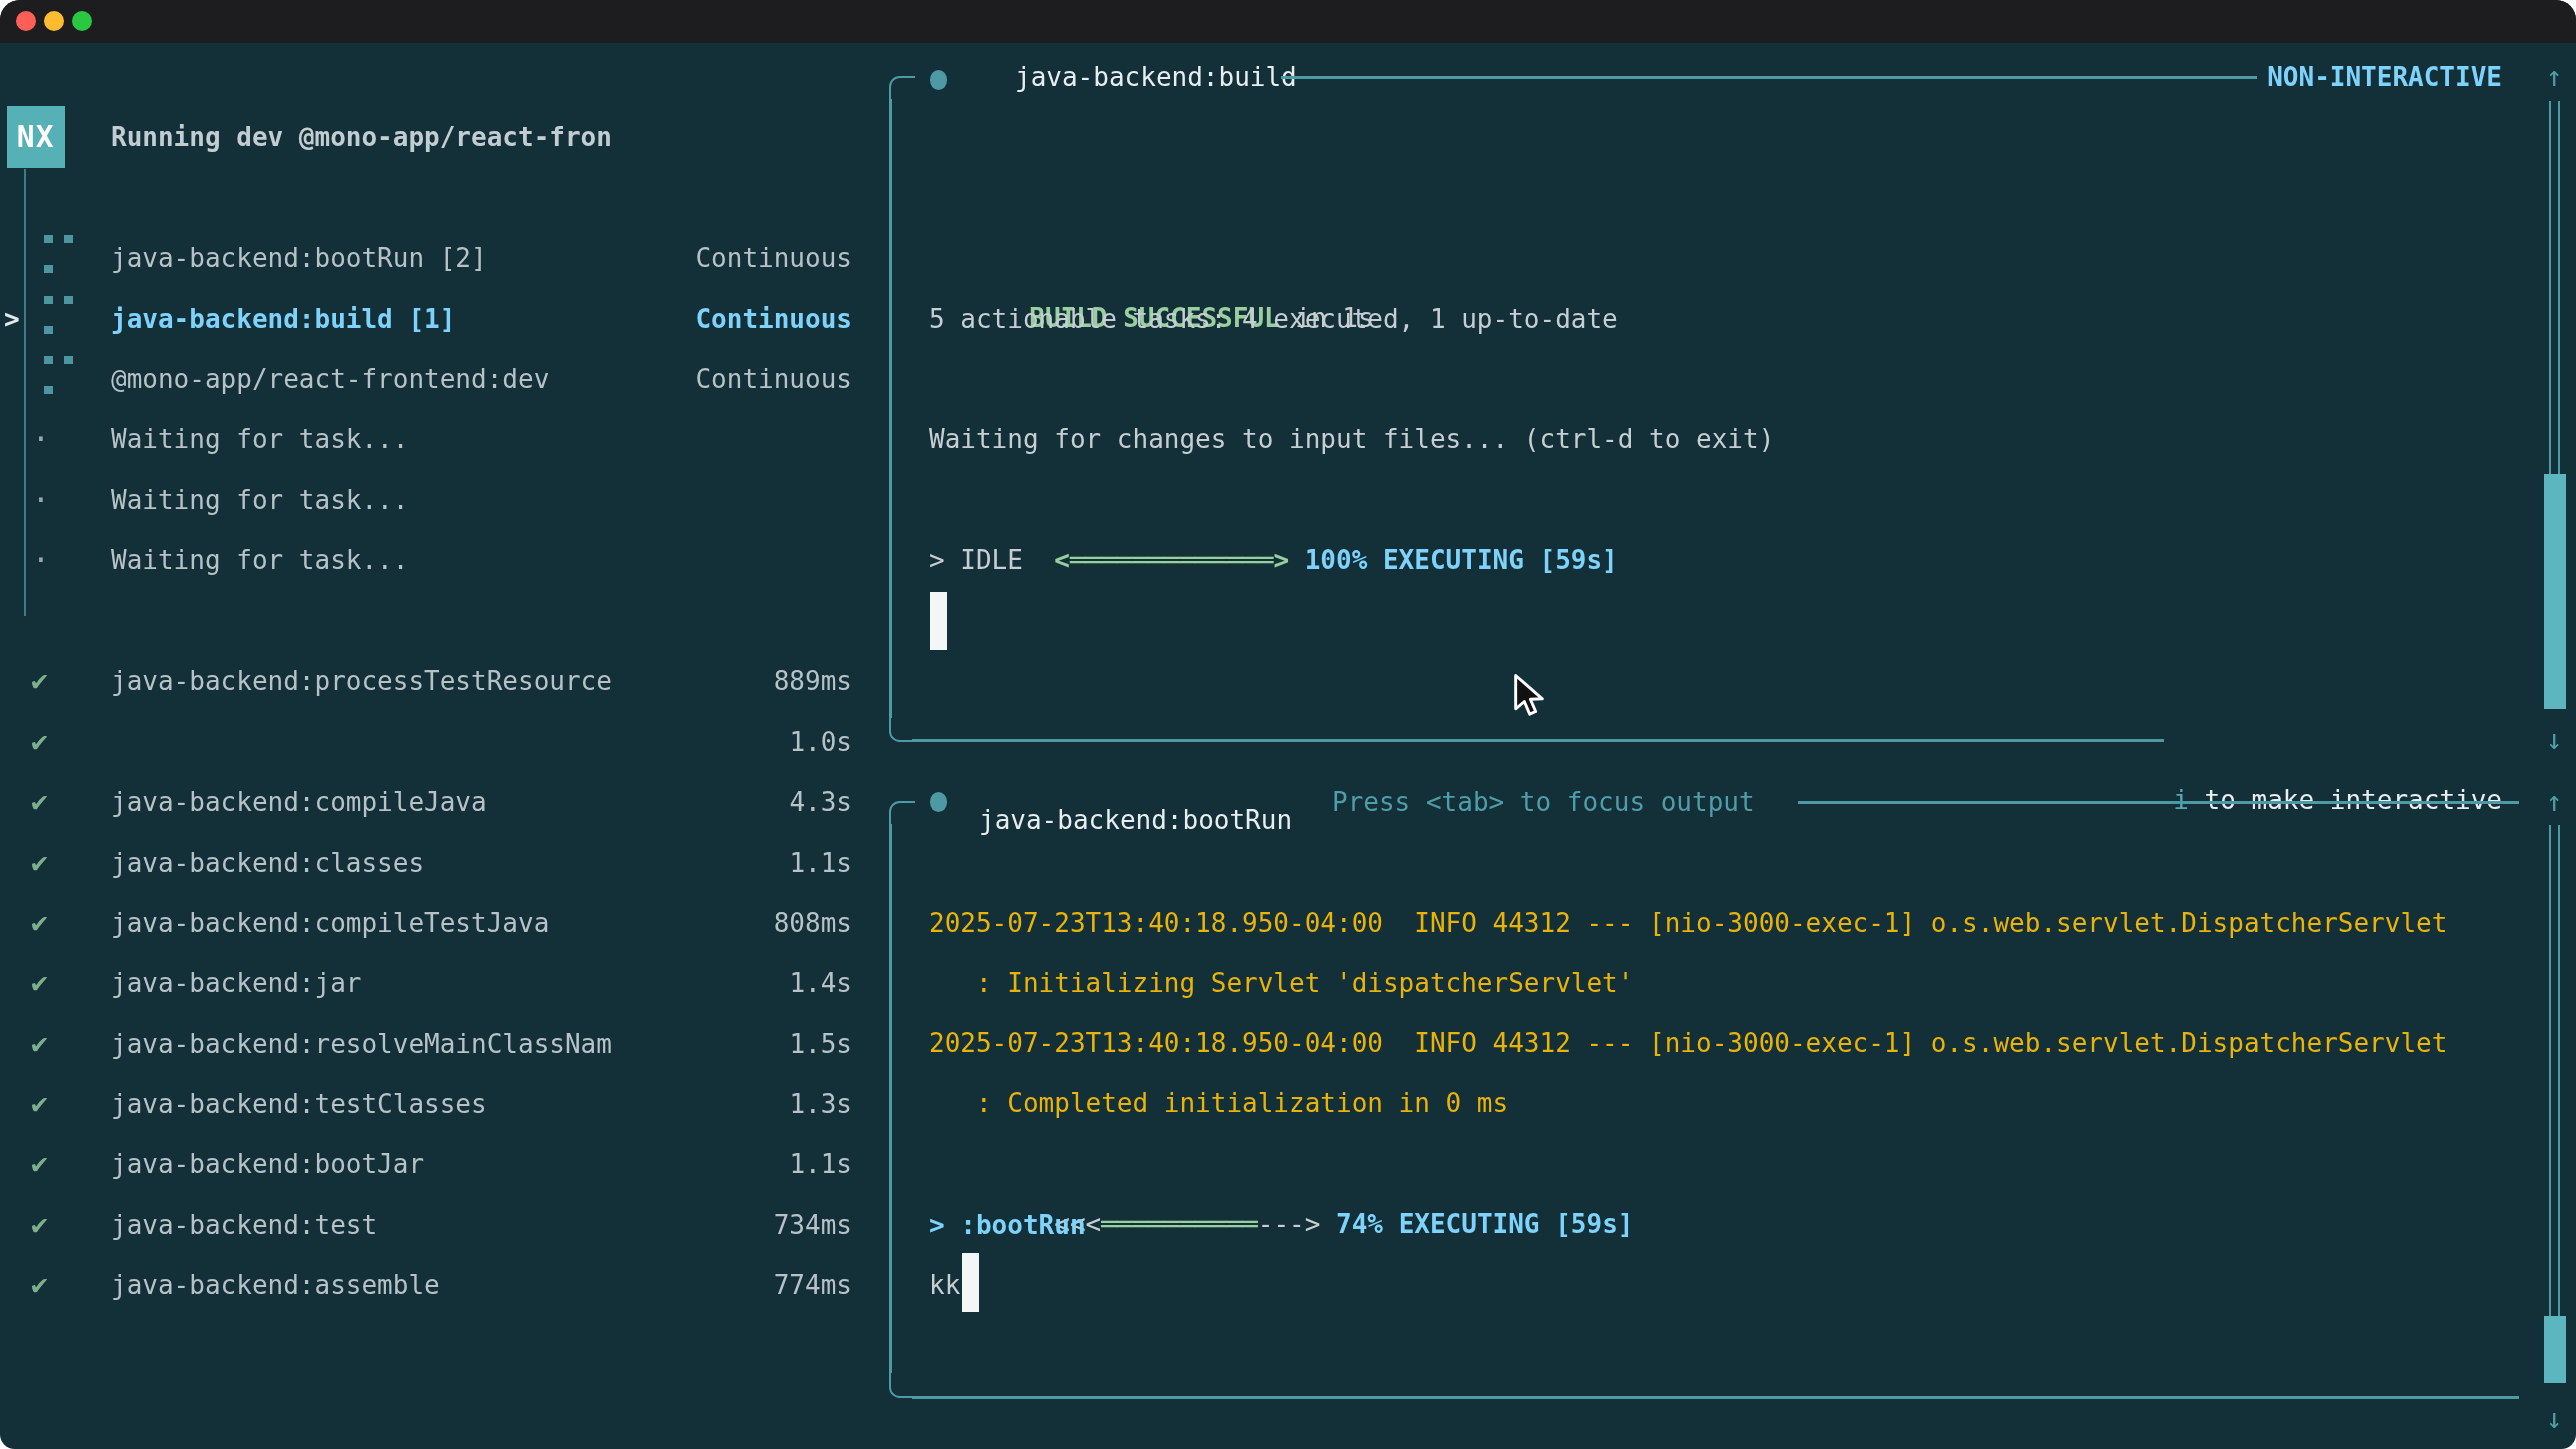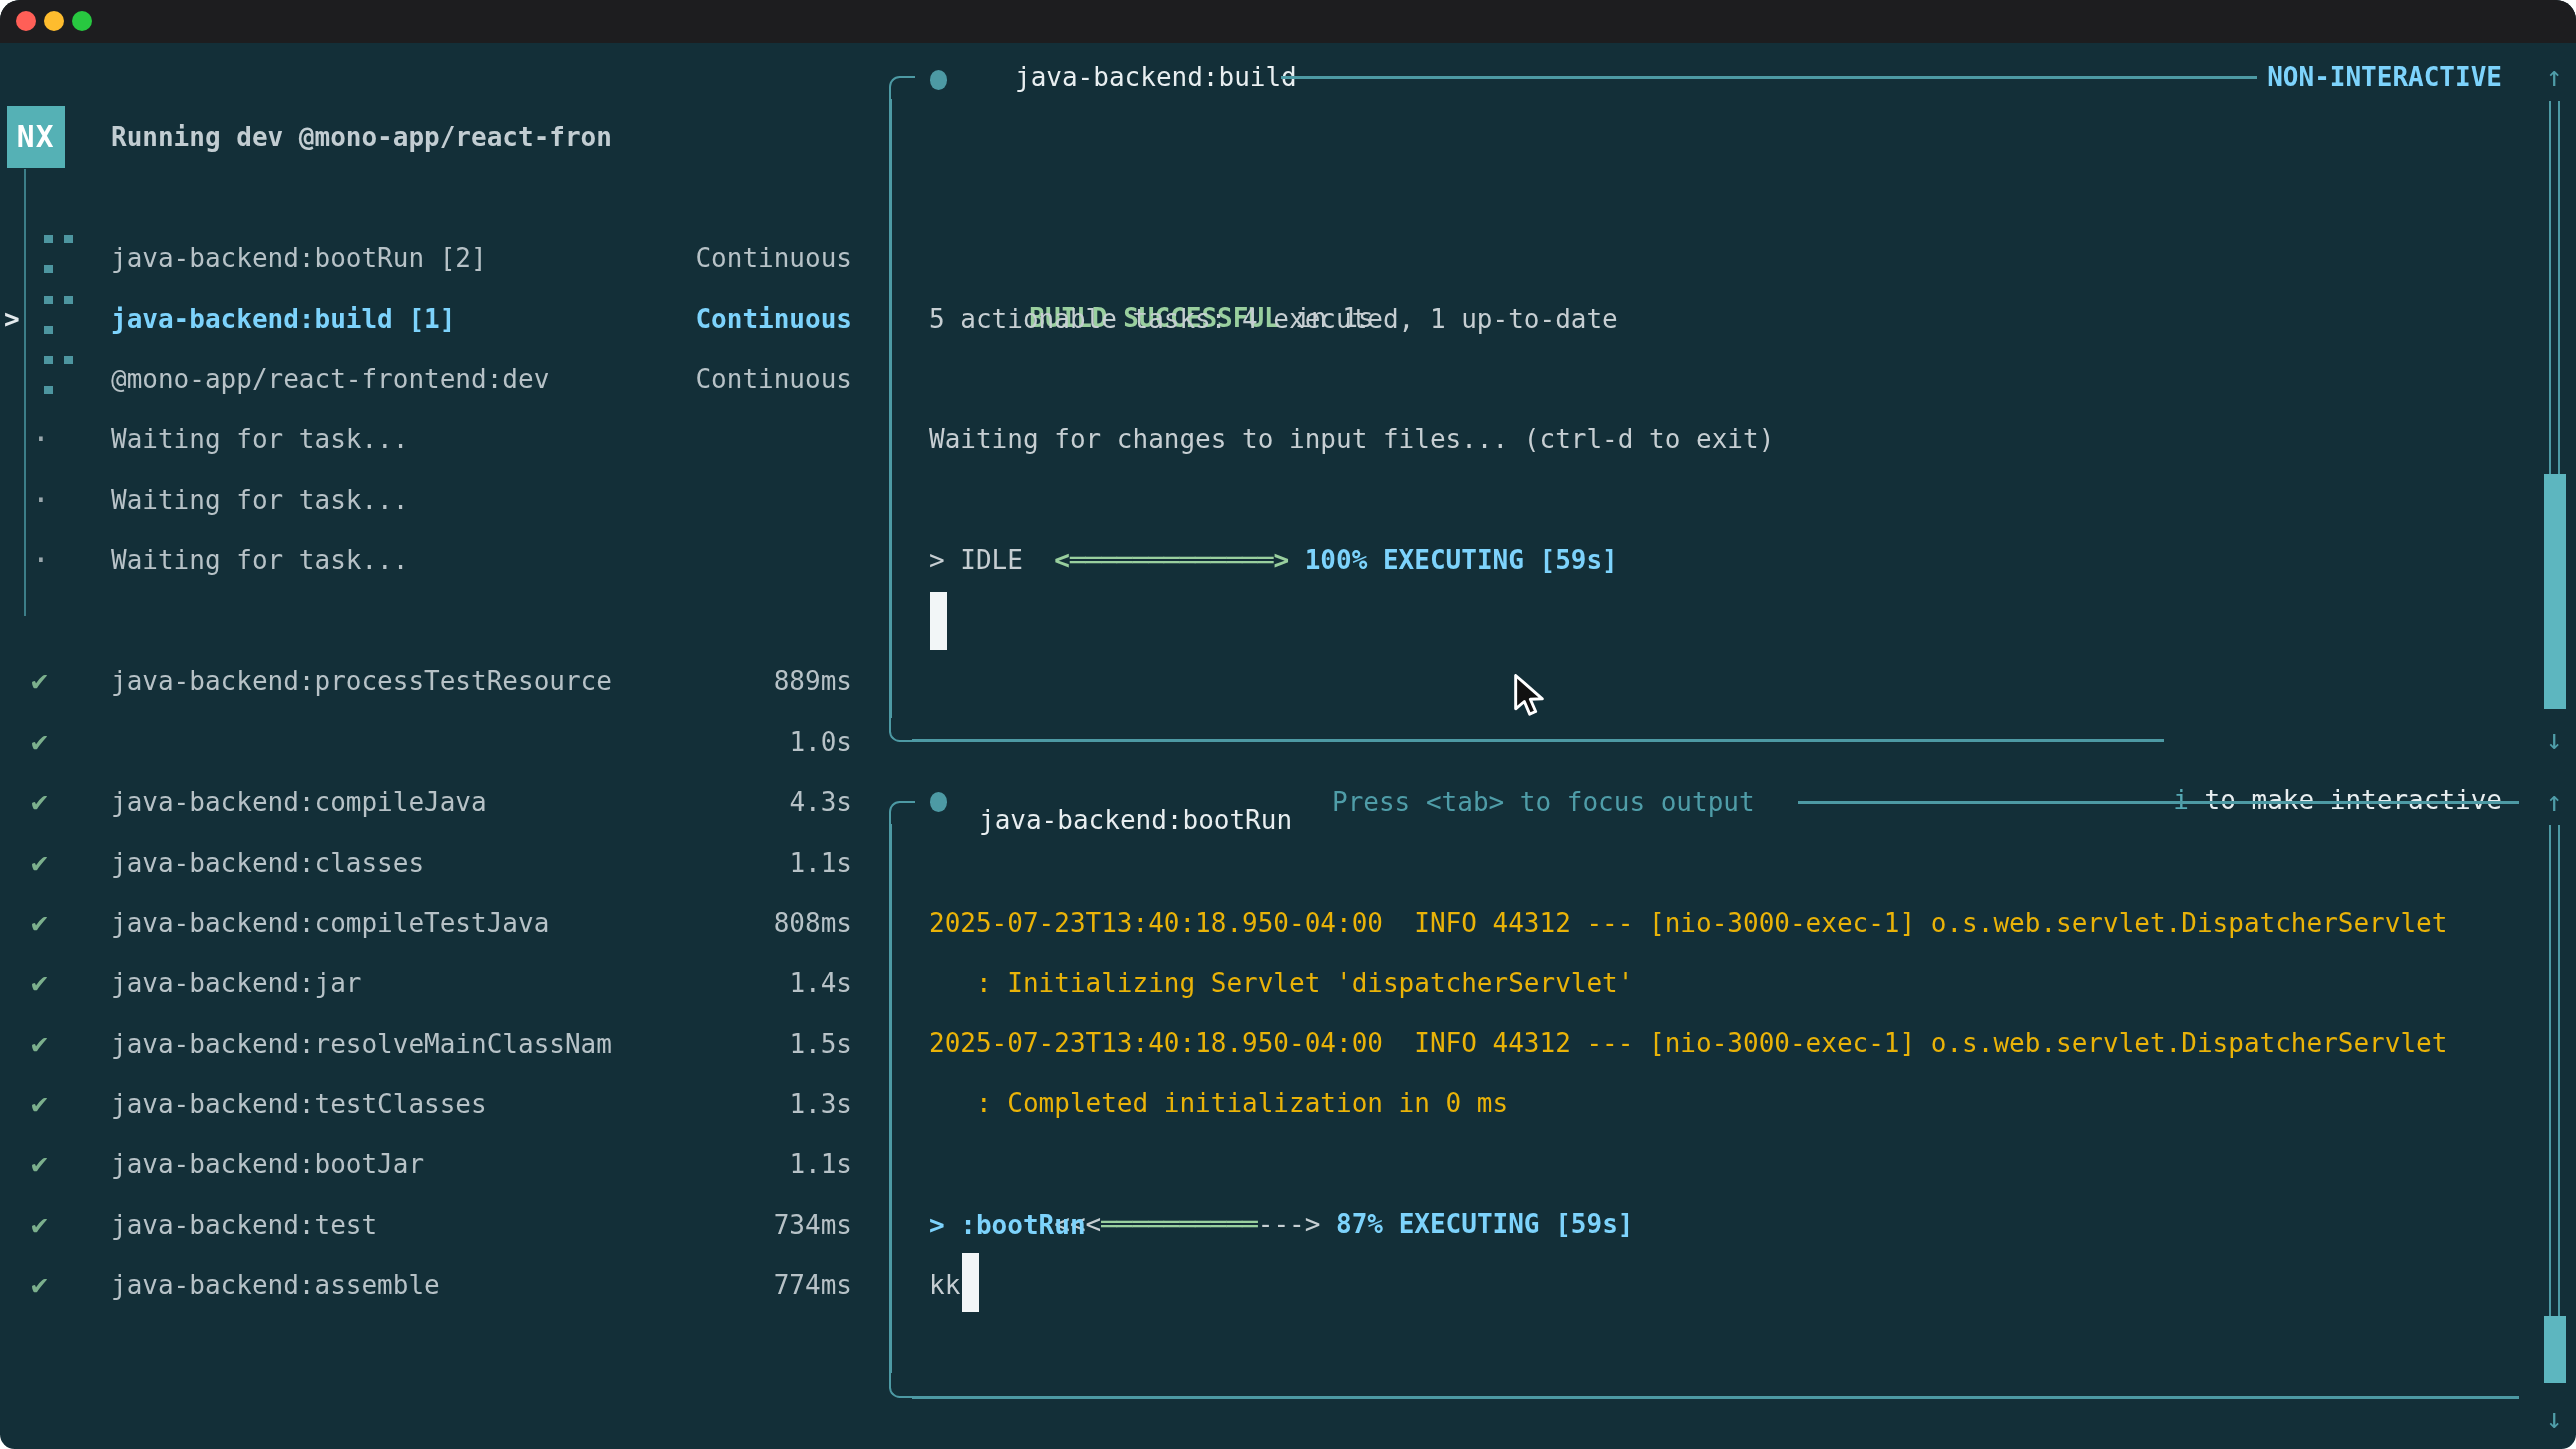--- a/index.html
+++ b/index.html
@@ -150,21 +150,21 @@
       <div class="corner cbl" style="left:889px;top:1329px;"></div>
       <div class="rule" style="left:912px;top:1353px;width:1607px;"></div>
 
       <div class="abs" id="log-lines" style="left:929px;top:850px;">
           <div class="t-line">2025-07-23T13:40:18.950-04:00  INFO 44312 --- [nio-3000-exec-1] o.s.web.servlet.DispatcherServlet</div>
           <div class="t-line">   : Initializing Servlet 'dispatcherServlet'</div>
           <div class="t-line">2025-07-23T13:40:18.950-04:00  INFO 44312 --- [nio-3000-exec-1] o.s.web.servlet.DispatcherServlet</div>
           <div class="t-line">   : Completed initialization in 0 ms</div>
         </div>
       <div class="row" style="left:929px;top:1091px;">
-        <span class="loggray">&lt;&lt;&lt;</span><span class="greenbar">══════════</span><span class="loggray">---&gt;</span><span class="b"> 87% EXECUTING [59s]</span>
+        <span class="loggray">&lt;&lt;&lt;</span><span class="greenbar">══════════</span><span class="loggray">---&gt;</span><span class="b"> 74% EXECUTING [59s]</span>
       </div>
       <div class="row b" style="left:929px;top:1152px;">&gt; :bootRun</div>
       <div class="row loggray" style="left:929px;top:1212px;">kk</div>
       <div class="cursor" style="left:962px;top:1210px;height:59px;"></div>
 
       <div class="track" style="left:2549px;top:782px;height:491px;"></div>
       <div class="thumb" style="left:2544px;top:1273px;height:67px;"></div>
       <div class="arrow" style="left:2546px;top:1346px;">↓</div>
     </div>
 

